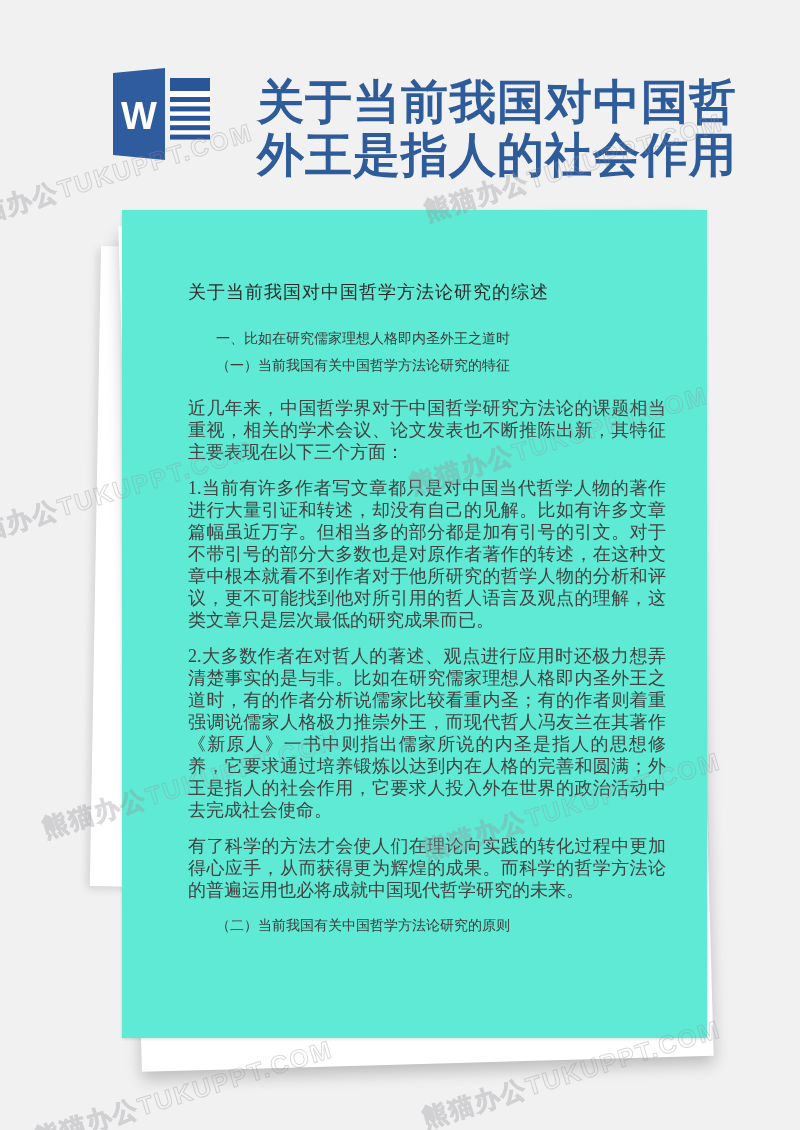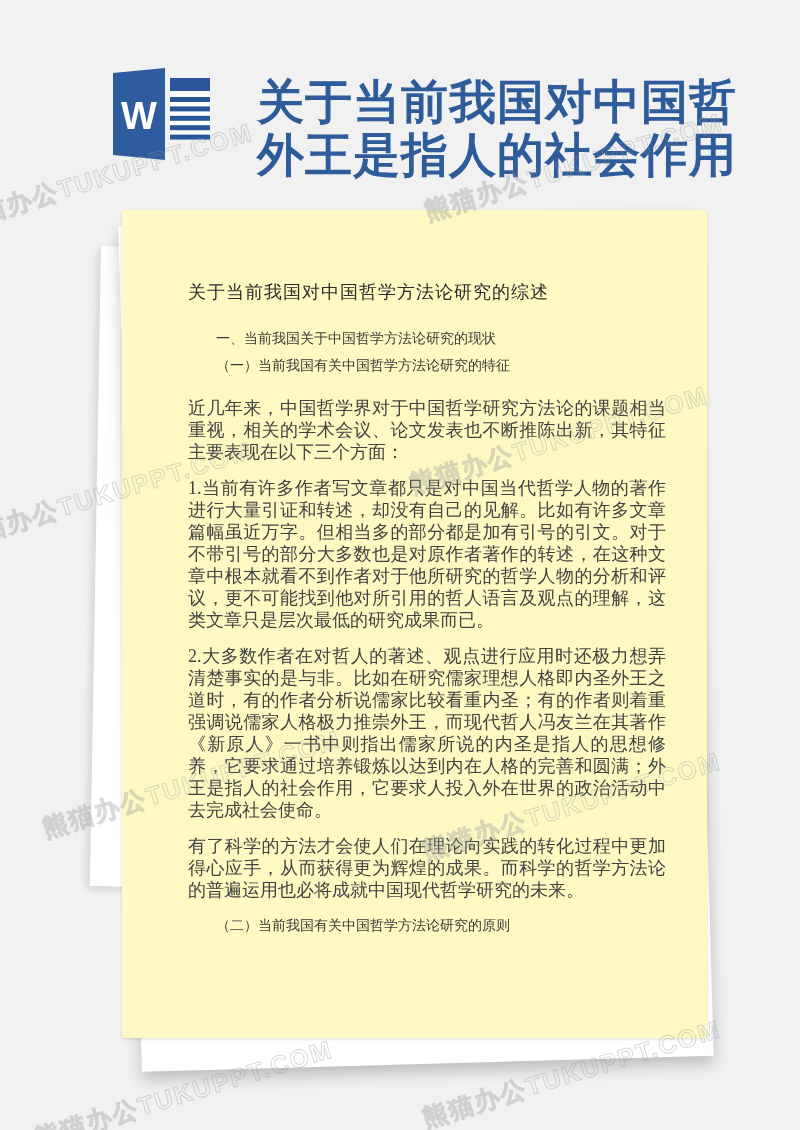--- a/index.html
+++ b/index.html
@@ -29,21 +29,21 @@
     z-index:1;
   }
   .sheet-b{
     left:130px;top:218px;width:572px;height:846px;
     transform:rotate(-1.6deg);
     box-shadow:0 8px 16px rgba(0,0,0,.22);
     z-index:2;
   }
   .page{
     position:absolute;left:122px;top:210px;width:585px;height:828px;
-    background:#fef9c3;
+    background:#5eead4;
     box-shadow:0 1px 3px rgba(0,0,0,.14);
     z-index:3;
     box-sizing:border-box;
     padding:70px 41px 0 66px;
     overflow:hidden;
   }
 
   
   .doc-title{
     font-size:18px;line-height:24px;color:#2b2b2b;
@@ -96,21 +96,21 @@
   <div class="header-title">
     <div>关于当前我国对中国哲</div>
     <div>外王是指人的社会作用</div>
   </div>
 
   <div class="sheet sheet-a"></div>
   <div class="sheet sheet-b"></div>
 
   <div class="page">
     <h1 class="doc-title">关于当前我国对中国哲学方法论研究的综述</h1>
-    <p class="doc-h doc-h1">一、当前我国关于中国哲学方法论研究的现状</p>
+    <p class="doc-h doc-h1">一、比如在研究儒家理想人格即内圣外王之道时</p>
     <p class="doc-h doc-h2">（一）当前我国有关中国哲学方法论研究的特征</p>
     <p class="doc-p">近几年来，中国哲学界对于中国哲学研究方法论的课题相当重视，相关的学术会议、论文发表也不断推陈出新，其特征主要表现在以下三个方面：</p>
     <p class="doc-p">1.当前有许多作者写文章都只是对中国当代哲学人物的著作进行大量引证和转述，却没有自己的见解。比如有许多文章篇幅虽近万字。但相当多的部分都是加有引号的引文。对于不带引号的部分大多数也是对原作者著作的转述，在这种文章中根本就看不到作者对于他所研究的哲学人物的分析和评议，更不可能找到他对所引用的哲人语言及观点的理解，这类文章只是层次最低的研究成果而已。</p>
     <p class="doc-p">2.大多数作者在对哲人的著述、观点进行应用时还极力想弄清楚事实的是与非。比如在研究儒家理想人格即内圣外王之道时，有的作者分析说儒家比较看重内圣；有的作者则着重强调说儒家人格极力推崇外王，而现代哲人冯友兰在其著作《新原人》一书中则指出儒家所说的内圣是指人的思想修养，它要求通过培养锻炼以达到内在人格的完善和圆满；外王是指人的社会作用，它要求人投入外在世界的政治活动中去完成社会使命。</p>
     <p class="doc-p">有了科学的方法才会使人们在理论向实践的转化过程中更加得心应手，从而获得更为辉煌的成果。而科学的哲学方法论的普遍运用也必将成就中国现代哲学研究的未来。</p>
     <p class="doc-h doc-h3">（二）当前我国有关中国哲学方法论研究的原则</p>
   </div>
 
   <span class="wm" style="left:-40px;top:205px;">熊猫办公TUKUPPT.COM</span>
   <span class="wm" style="left:430px;top:195px;">熊猫办公TUKUPPT.COM</span>

